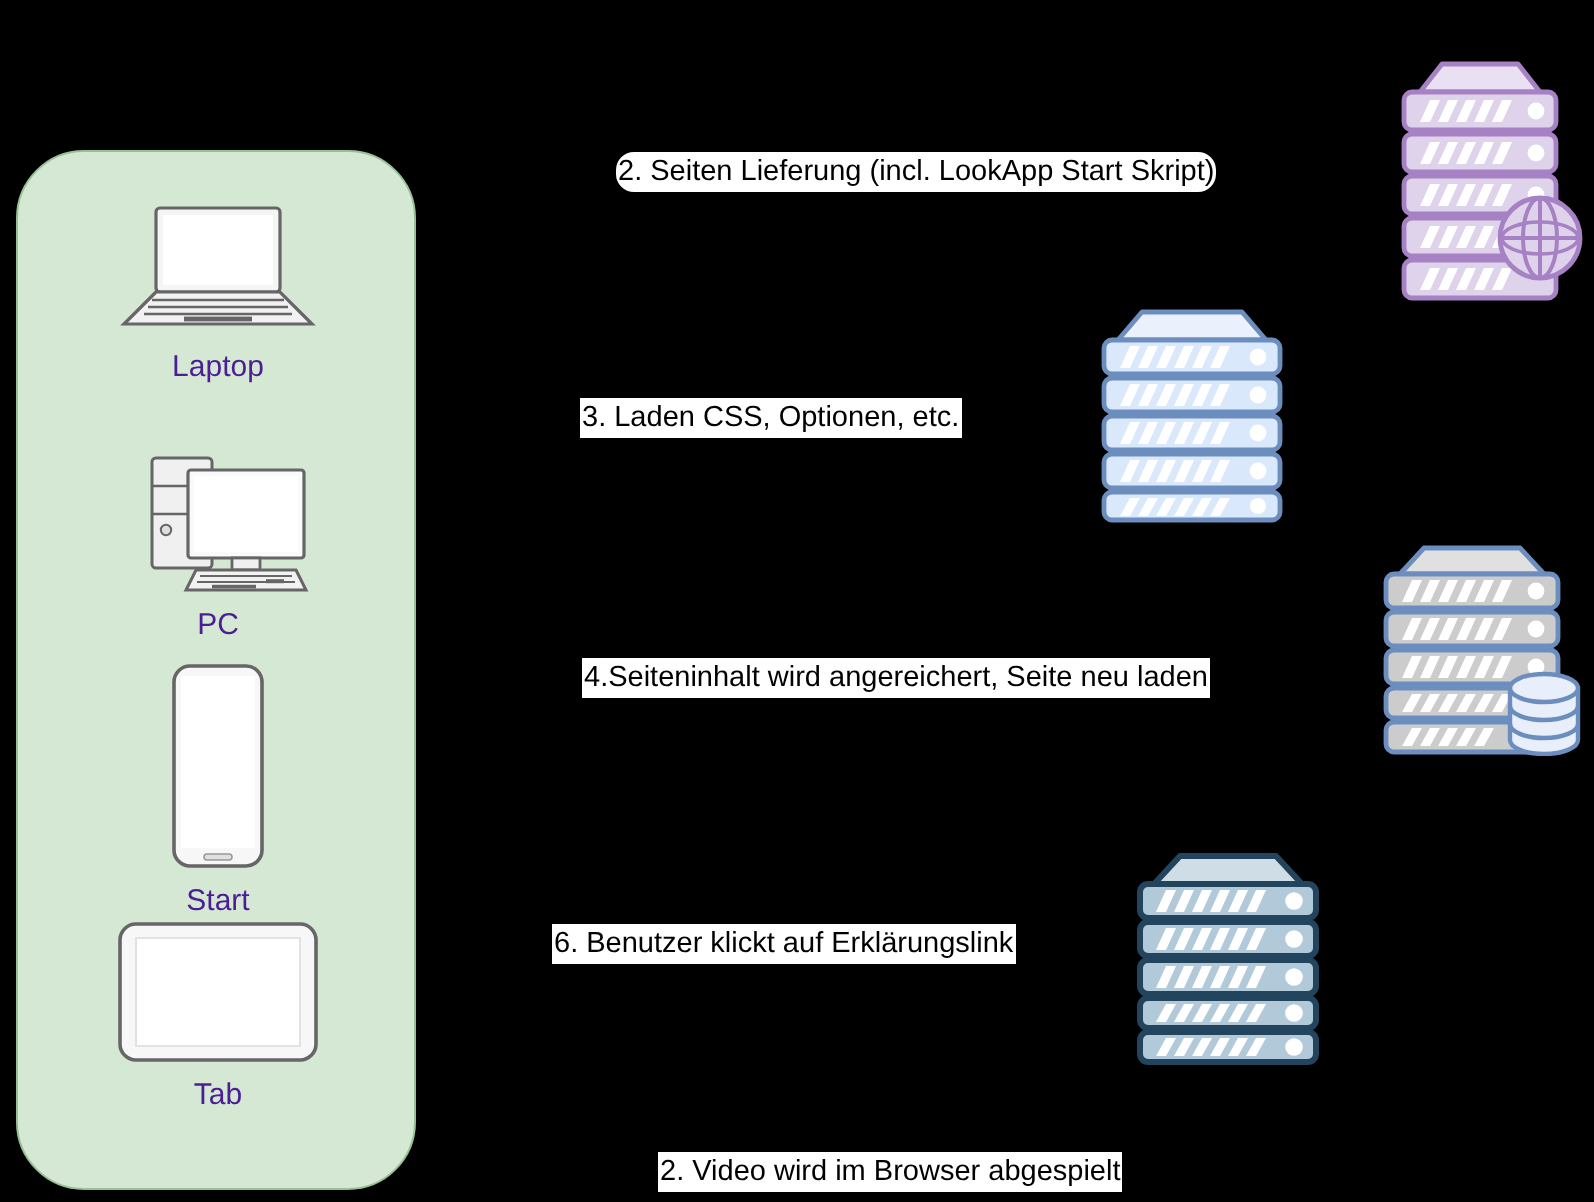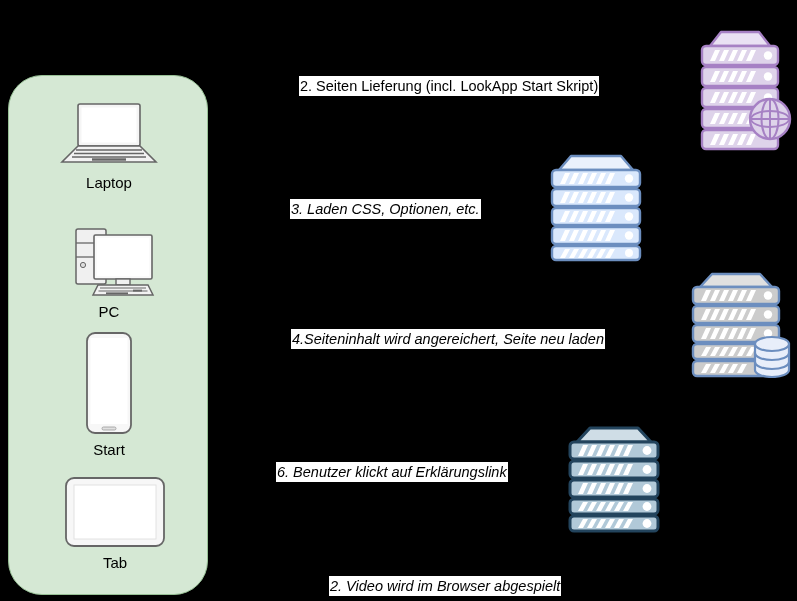--- a/index.html
+++ b/index.html
@@ -14,40 +14,40 @@
   
   .client-group{
     position:absolute;left:8px;top:75px;width:200px;height:520px;
     background:#d5e8d4;border:1px solid #97c095;border-radius:34px;
     box-sizing:border-box;
   }
 
   .device{position:absolute;left:0;width:200px;text-align:center;}
   .device .glyph{display:block;margin:0 auto;}
   .device .caption{
-    display:block;margin-top:2px;font-size:15px;color:#000000;
+    display:block;margin-top:2px;font-size:15px;color:#4c1d95;
     font-family:"Liberation Sans","DejaVu Sans",sans-serif;
     line-height:18px;
   }
 
   .dev-laptop{top:22px;}
   .dev-pc{top:145px;text-align:center;}
   .dev-mobile{top:255px;}
-  .dev-tab{top:400px;padding-left:6px;}
+  .dev-tab{top:384px;}
 
   
   .step-label{
     position:absolute;
     background:#ffffff;color:#000000;
     font-size:14.5px;line-height:20px;
     white-space:nowrap;
     padding:0px 1px;
     font-family:"Liberation Sans","DejaVu Sans",sans-serif;
   }
-  .step-label.italic{font-style:italic;text-align:center;}
+  .step-label.italic{text-align:center;}
 
   
   .server{position:absolute;}
 </style>
 </head>
 <body>
 
 <div class="canvas">
 
   <div class="client-group">
@@ -107,21 +107,21 @@
           <rect x="2" y="2" width="98" height="68" rx="8" fill="#f7f7f7" stroke="#666666" stroke-width="1.8"></rect>
           <rect x="10" y="9" width="82" height="54" fill="#ffffff" stroke="#e2e2e2" stroke-width="1"></rect>
         </svg>
       </span>
       <span class="caption">Tab</span>
     </div>
 
   </div>
 
 
-  <div class="step-label" style="left:299px;top:76px;">2. Seiten Lieferung (incl. LookApp Start Skript)</div>
+  <div class="step-label" style="left:308px;top:76px;border-radius:9px;">2. Seiten Lieferung (incl. LookApp Start Skript)</div>
 
   <div class="step-label italic" style="left:290px;top:199px;">3. Laden CSS, Optionen, etc.</div>
 
   <div class="step-label italic" style="left:291px;top:329px;">4.Seiteninhalt wird angereichert, Seite neu laden</div>
 
   <div class="step-label italic" style="left:276px;top:462px;">6. Benutzer klickt auf Erklärungslink</div>
 
   <div class="step-label italic" style="left:329px;top:576px;">2. Video wird im Browser abgespielt</div>
 
   <div class="server" style="left:688px;top:24px;">

